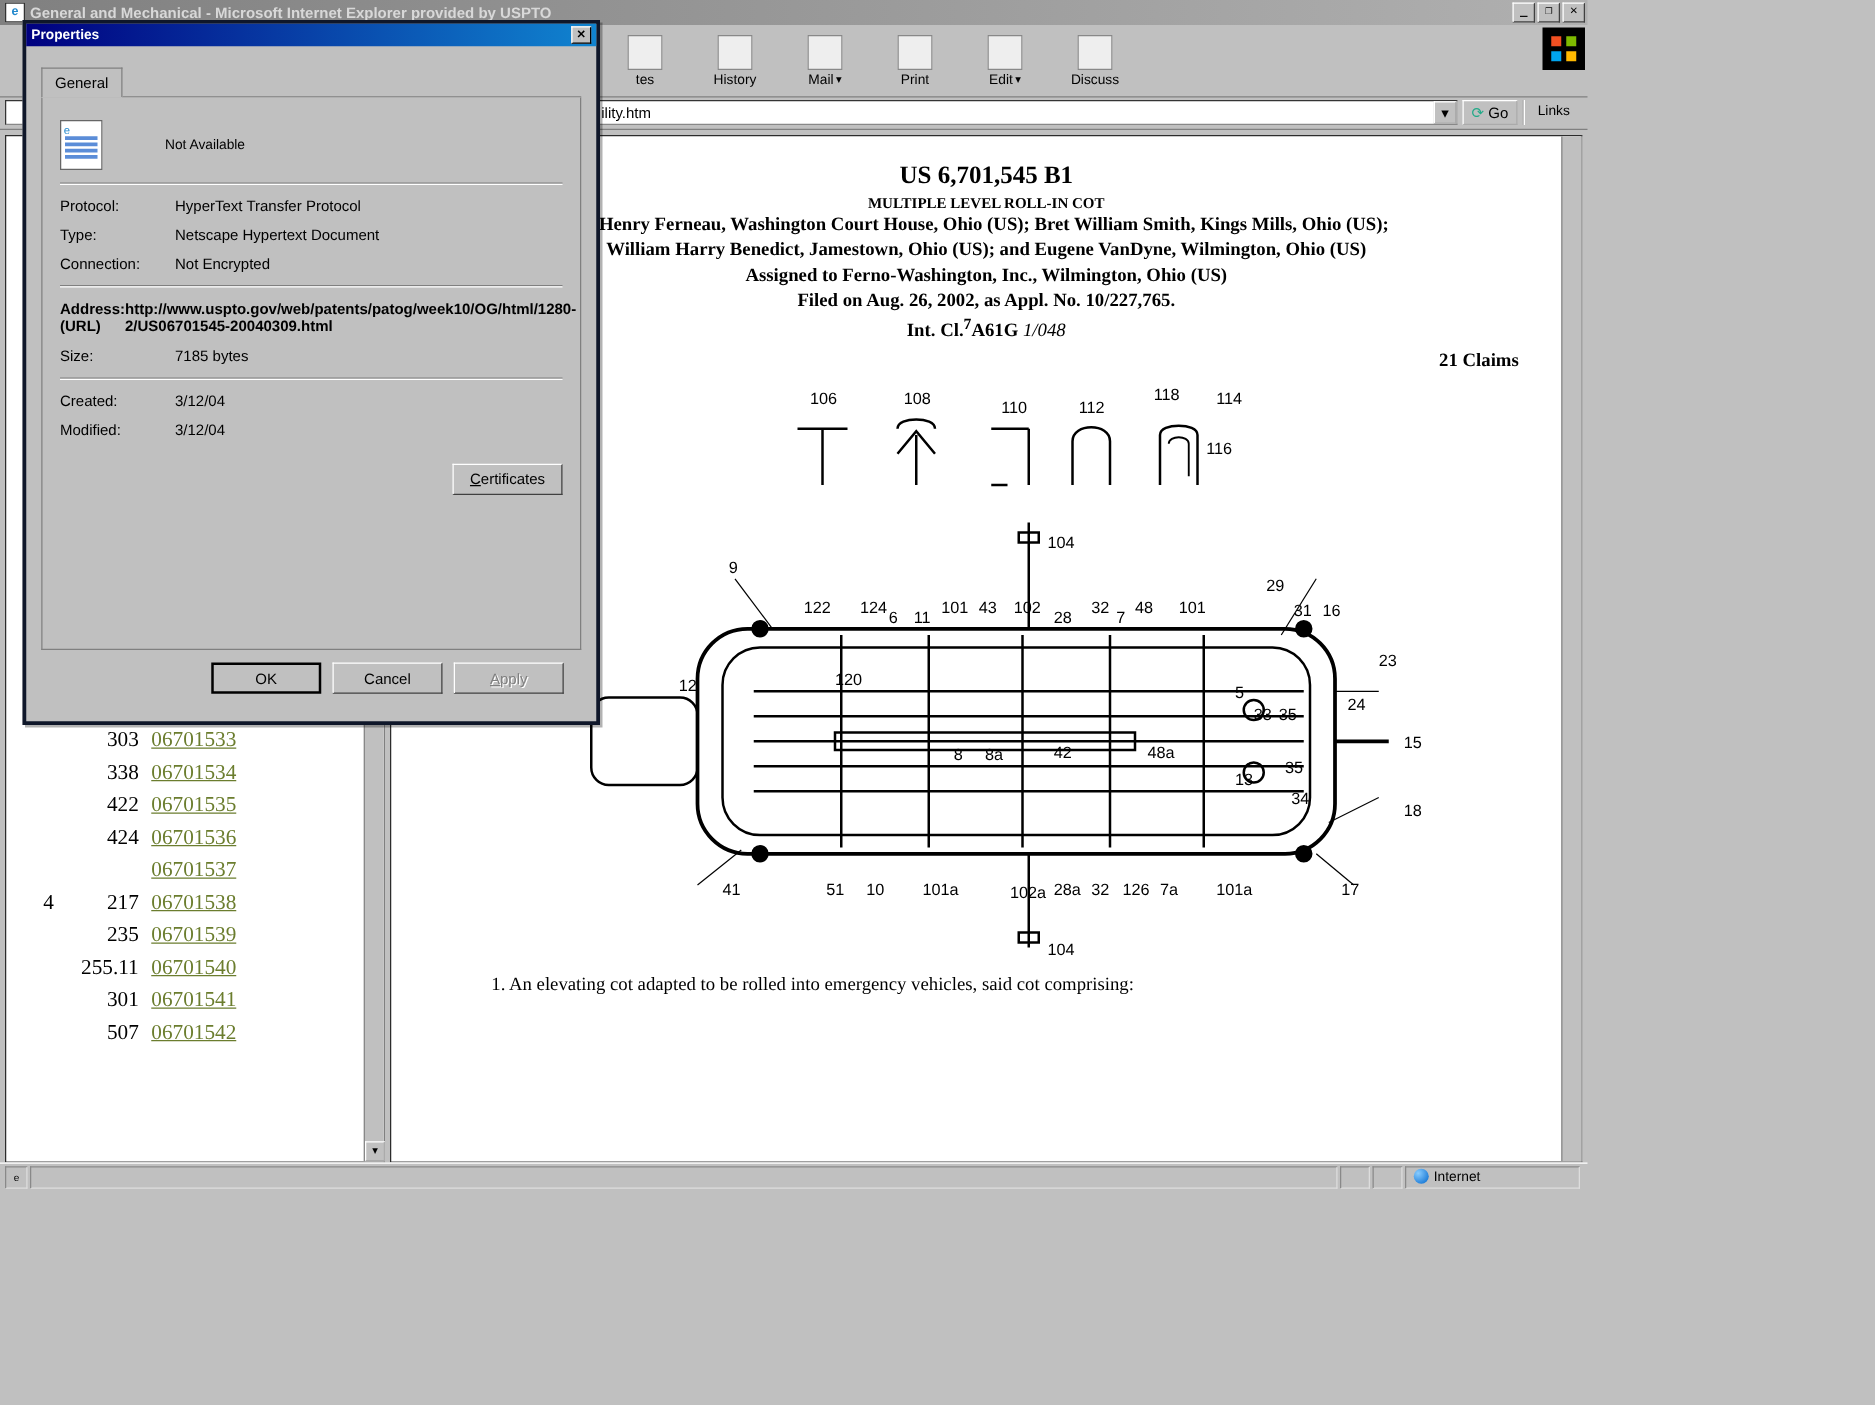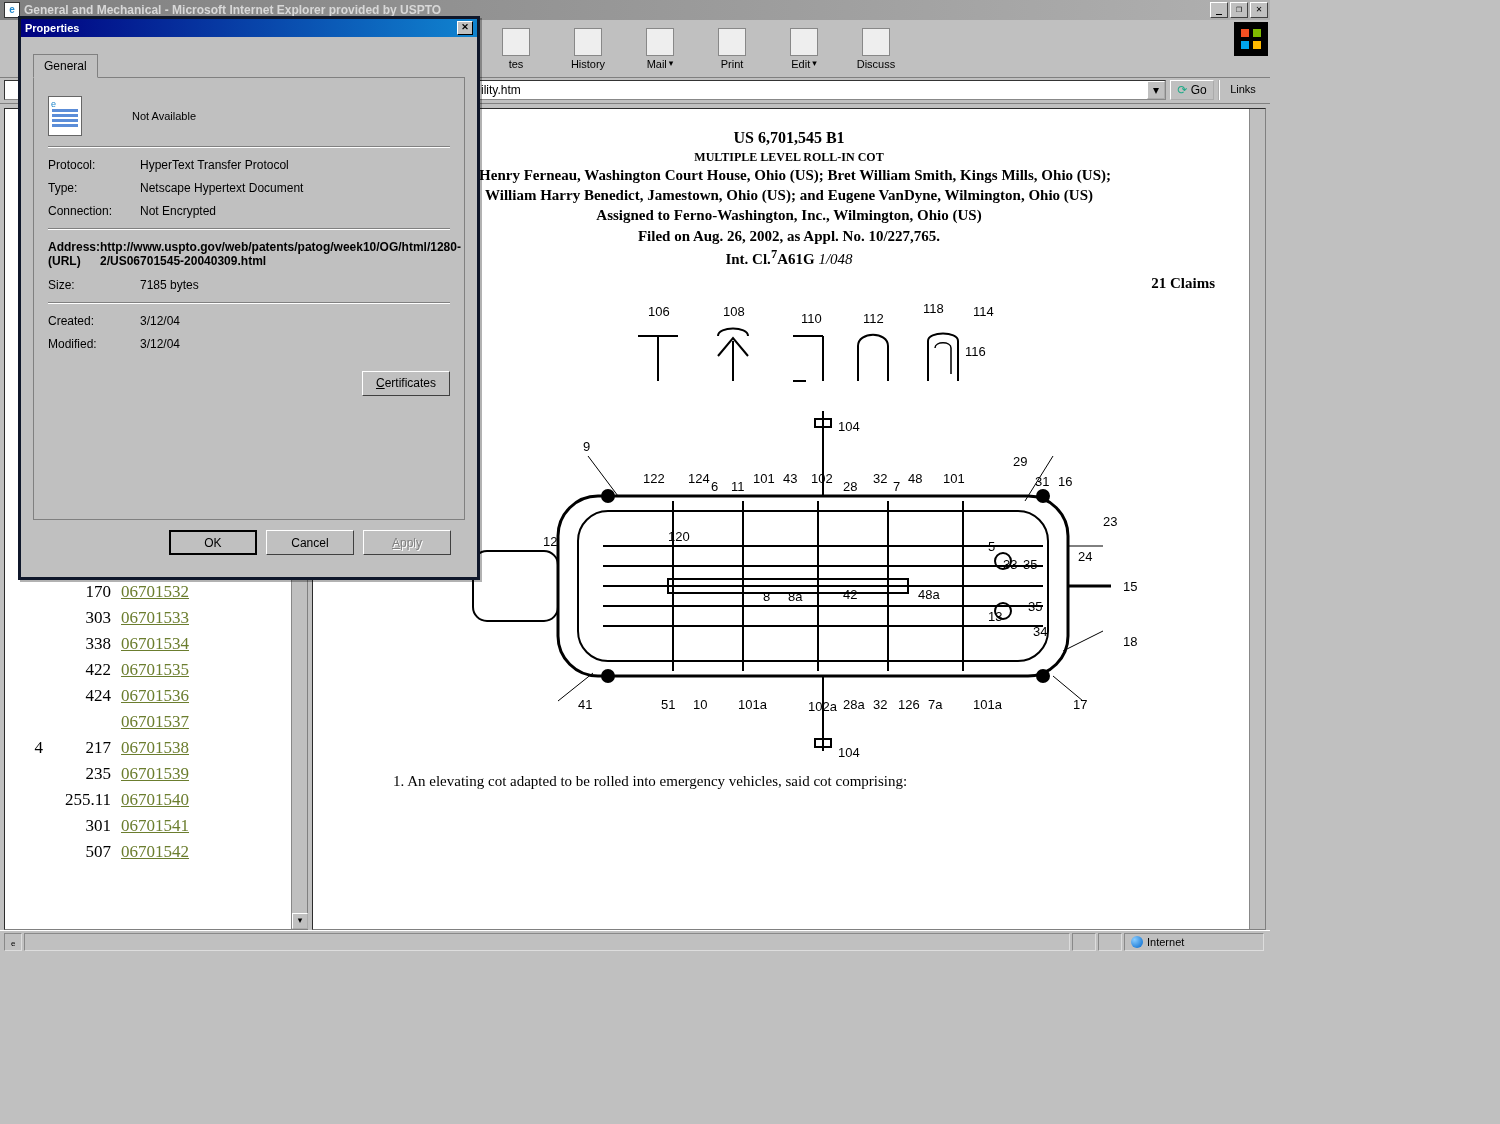--- a/index.html
+++ b/index.html
@@ -203,21 +203,21 @@
   background: #c0c0c0;
   border-left: 1px solid #888;
 }
 .patent-doc {
   font-family: "Times New Roman", serif;
   font-size: 15px;
   padding: 18px 130px 18px 130px;
   text-align: center;
   line-height: 1.35;
 }
-.patent-num { font-weight: bold; font-size: 16px; }
+.patent-num { font-weight: bold; font-size: 20px; }
 .patent-title { font-weight: bold; font-size: 12px; }
 .patent-inventors { font-weight: bold; }
 .patent-assigned { font-weight: bold; }
 .patent-filed { font-weight: bold; }
 .patent-intcl { font-weight: bold; }
 .patent-intcl em { font-style: italic; font-weight: normal; }
 .patent-row2 {
   display: flex; justify-content: space-between;
   font-weight: bold;
   margin: 4px -80px 0 -120px;
@@ -420,25 +420,20 @@
     </div>
     <div class="addr-links">
       <span>Links</span>
     </div>
   </div>
 
   <div class="content">
 
     <div class="left-pane">
       <div class="left-list" id="left-list">
-          <div class="left-row">
-            <div class="col-a"></div>
-            <div class="col-b">170</div>
-            <div class="col-c"><a href="#">06701532</a></div>
-          </div>
           <div class="left-row">
             <div class="col-a"></div>
             <div class="col-b">303</div>
             <div class="col-c"><a href="#">06701533</a></div>
           </div>
           <div class="left-row">
             <div class="col-a"></div>
             <div class="col-b">338</div>
             <div class="col-c"><a href="#">06701534</a></div>
           </div>

